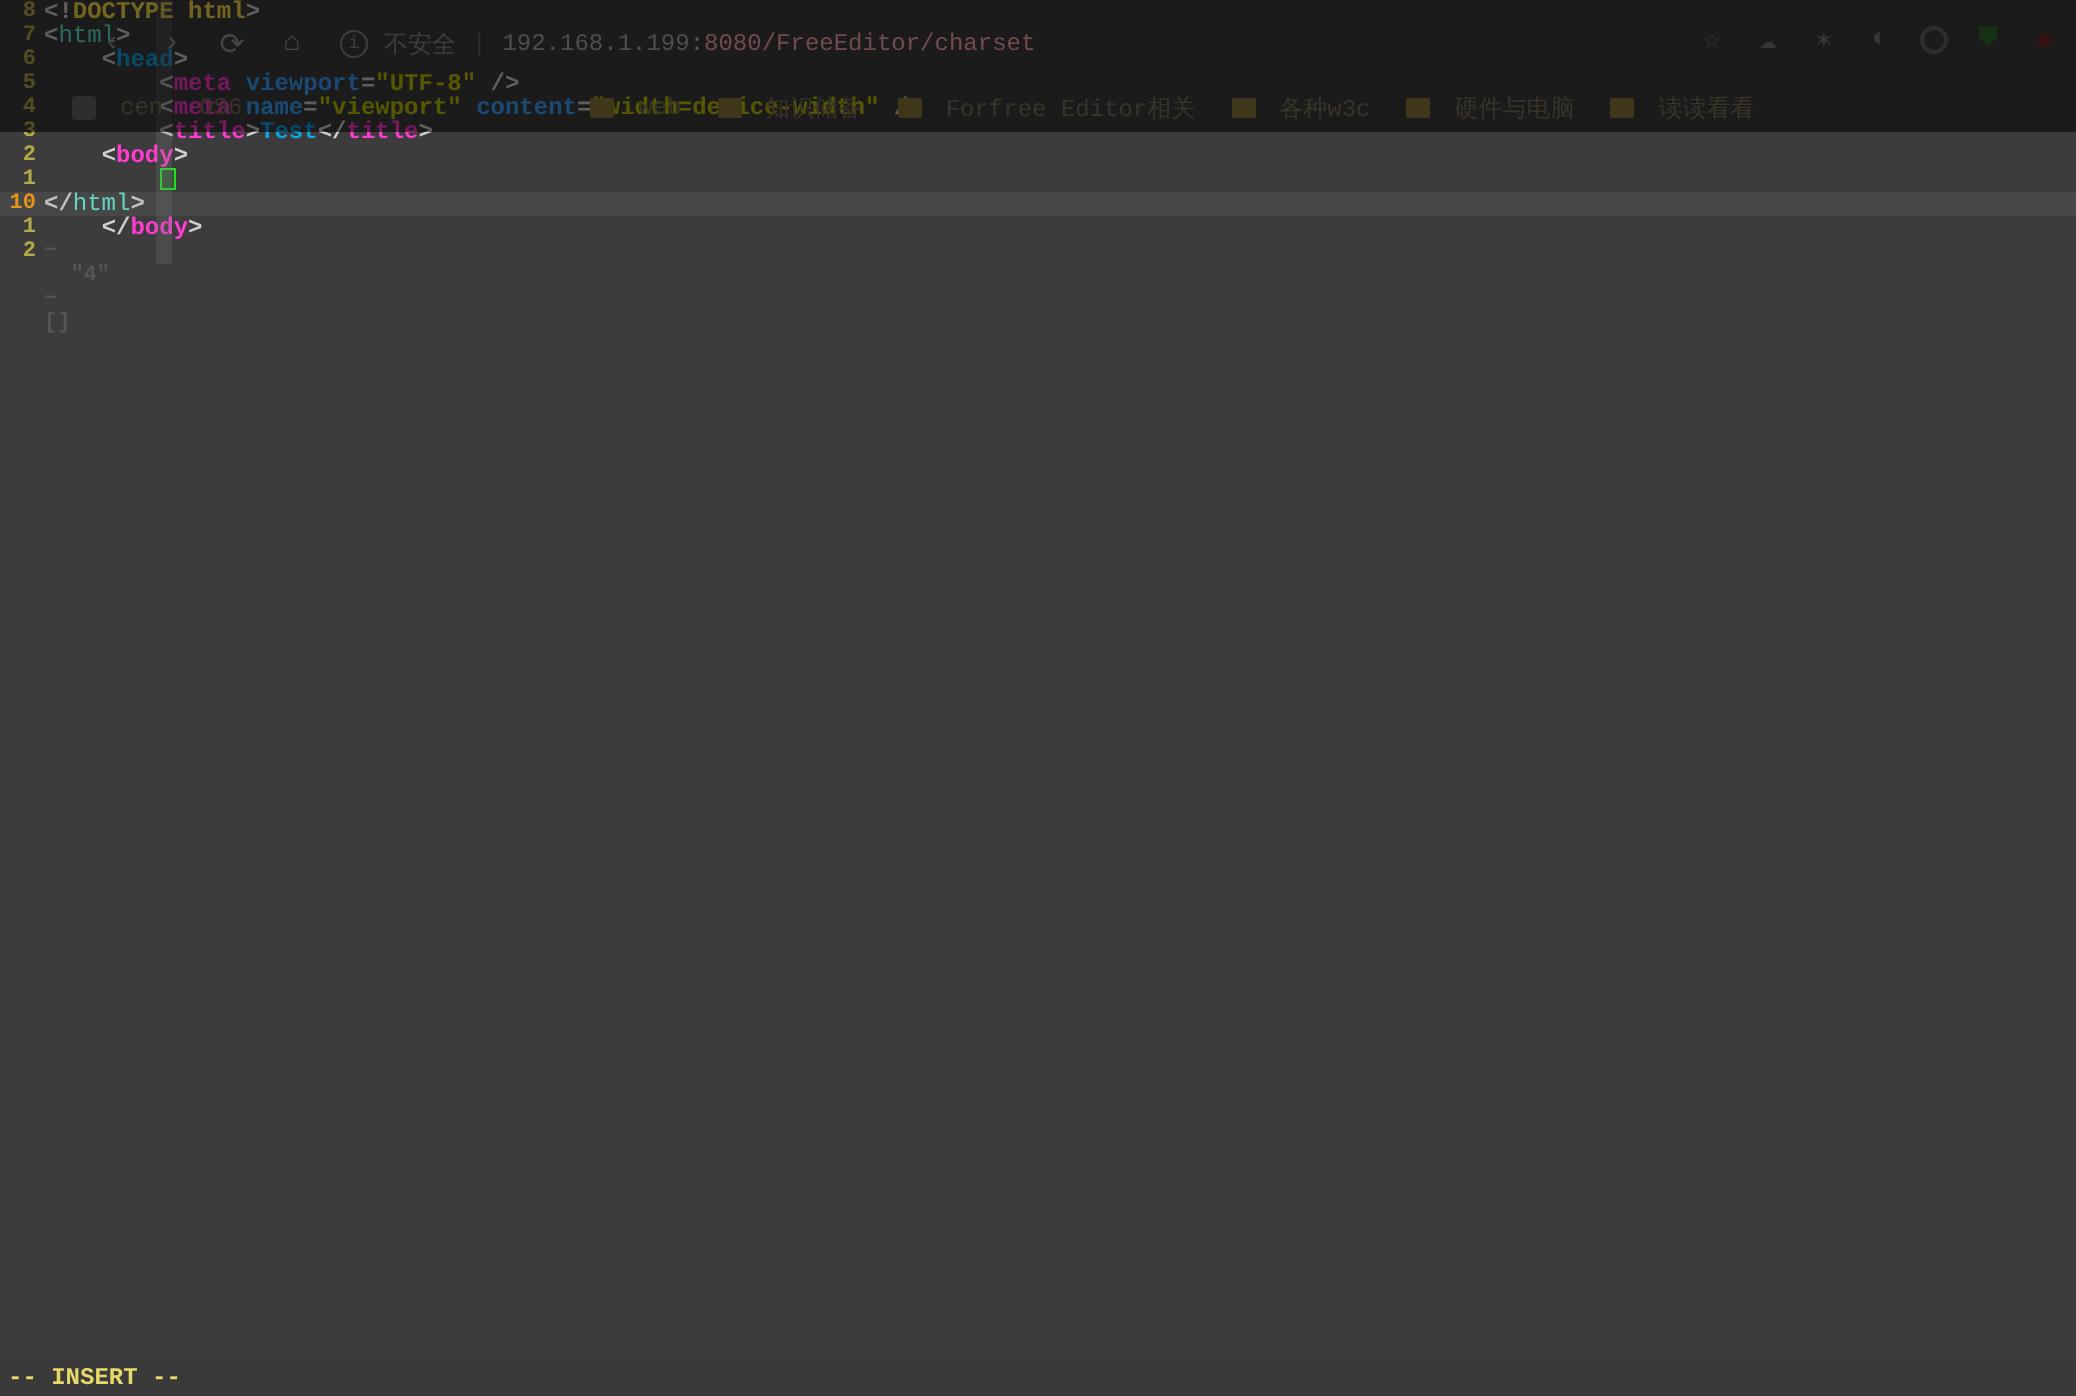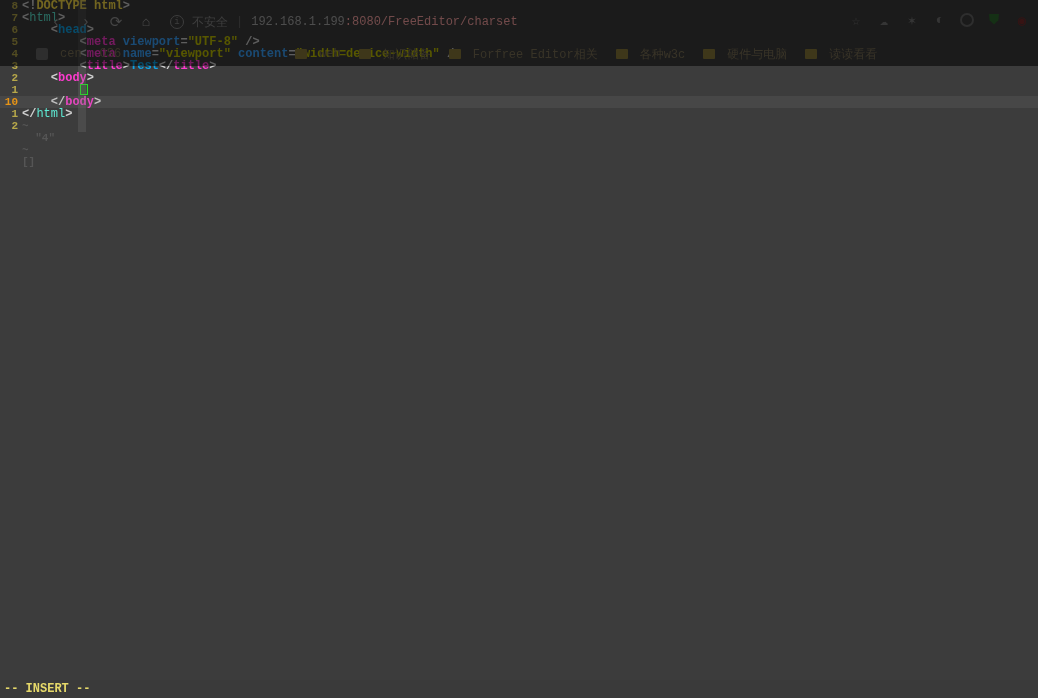--- a/index.html
+++ b/index.html
@@ -76,22 +76,22 @@
     </div>
   <div class="code" id="code">
       <div class="row"><span style="color: rgb(85, 85, 85);"></span><span class="t-bracket">&lt;!</span><span class="t-doctype">DOCTYPE html</span><span class="t-bracket">&gt;</span></div>
       <div class="row"><span style="color: rgb(85, 85, 85);"></span><span class="t-bracket">&lt;</span><span class="t-tag-html">html</span><span class="t-bracket">&gt;</span></div>
       <div class="row"><span style="color: rgb(85, 85, 85);">    </span><span class="t-bracket">&lt;</span><span class="t-tag-head">head</span><span class="t-bracket">&gt;</span></div>
       <div class="row"><span style="color: rgb(85, 85, 85);">        </span><span class="t-bracket">&lt;</span><span class="t-tag-meta">meta</span><span> </span><span class="t-attr">viewport</span><span class="t-punc">=</span><span class="t-str">"UTF-8"</span><span> </span><span class="t-bracket">/&gt;</span></div>
       <div class="row"><span style="color: rgb(85, 85, 85);">        </span><span class="t-bracket">&lt;</span><span class="t-tag-meta">meta</span><span> </span><span class="t-attr">name</span><span class="t-punc">=</span><span class="t-str">"viewport"</span><span> </span><span class="t-attr">content</span><span class="t-punc">=</span><span class="t-str">"width=device-width"</span><span> </span><span class="t-bracket">/&gt;</span></div>
       <div class="row"><span style="color: rgb(85, 85, 85);">        </span><span class="t-bracket">&lt;</span><span class="t-tag-title">title</span><span class="t-bracket">&gt;</span><span class="t-text">Test</span><span class="t-bracket">&lt;/</span><span class="t-tag-title">title</span><span class="t-bracket">&gt;</span></div>
       <div class="row"><span style="color: rgb(85, 85, 85);">    </span><span class="t-bracket">&lt;</span><span class="t-tag-body">body</span><span class="t-bracket">&gt;</span></div>
       <div class="row "><span style="color: rgb(85, 85, 85);">        </span><span class="cursor-box"></span></div>
+      <div class="row"><span style="color: rgb(85, 85, 85);"></span><span class="t-bracket">&lt;/</span><span class="t-tag-html">html</span><span class="t-bracket">&gt;</span></div>
       <div class="row"><span style="color: rgb(85, 85, 85);">    </span><span class="t-bracket">&lt;/</span><span class="t-tag-body">body</span><span class="t-bracket">&gt;</span></div>
-      <div class="row"><span style="color: rgb(85, 85, 85);"></span><span class="t-bracket">&lt;/</span><span class="t-tag-html">html</span><span class="t-bracket">&gt;</span></div>
       <div class="row extra">~</div>
       <div class="row extra">  "4"</div>
       <div class="row extra">~</div>
       <div class="row extra">[]</div>
     </div>
 <div style="position: absolute; left: 78px; top: 0px; width: 8px; height: 132px; background: rgba(120, 120, 120, 0.25); pointer-events: none;"></div>
     <div style="position: absolute; left: 0px; top: 96px; right: 0px; height: 12px; background: rgba(120, 120, 120, 0.18); pointer-events: none;"></div>
   </div>
 
 <div class="toolbar">

